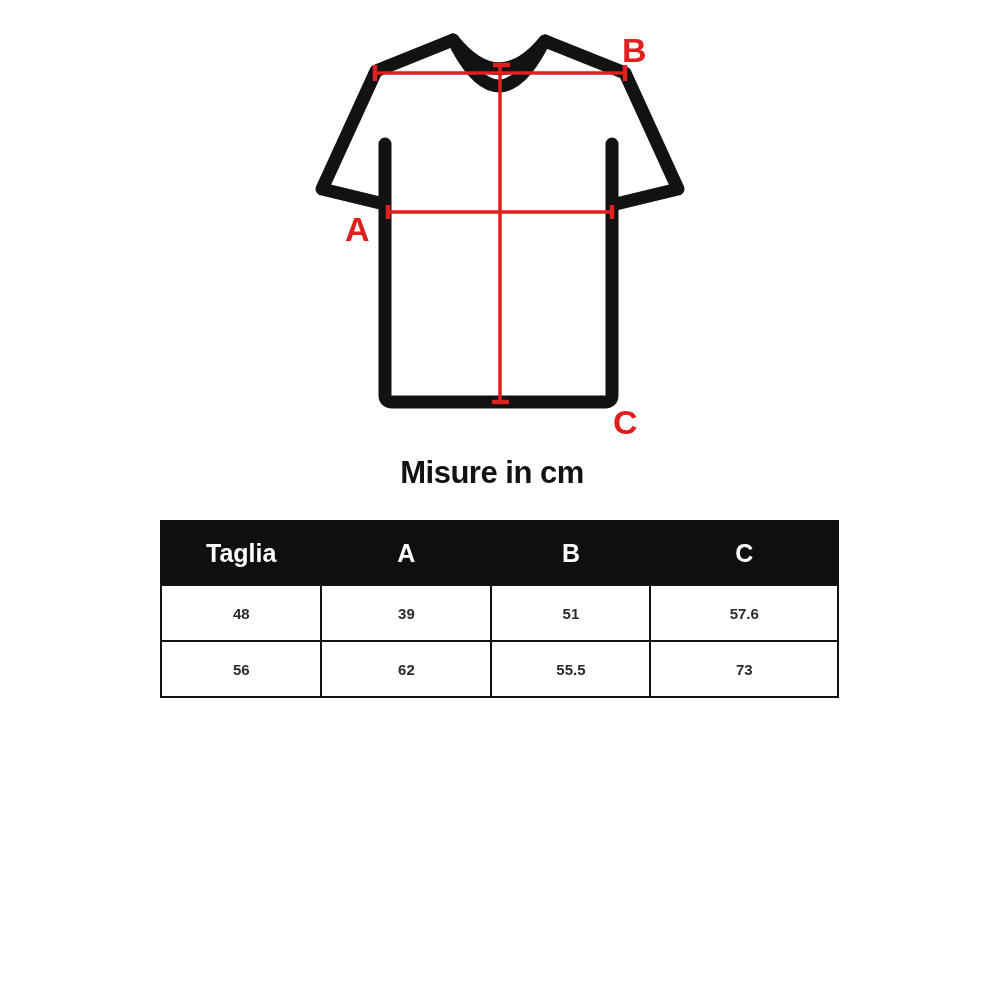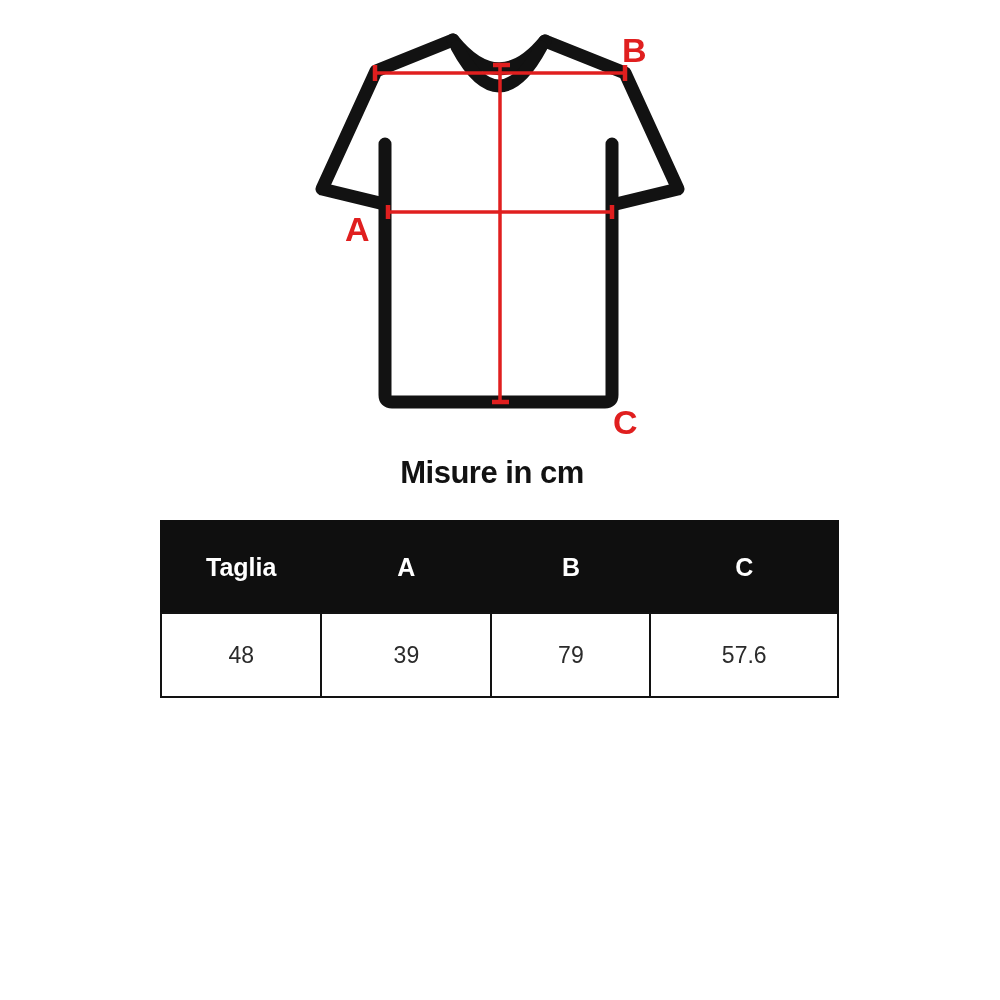--- a/index.html
+++ b/index.html
@@ -52,36 +52,36 @@
     left: 160px;
     top: 520px;
     width: 679px;
     border-collapse: collapse;
     table-layout: fixed;
   }
   .size-table th, .size-table td {
     border: 2px solid #121212;
     text-align: center;
     vertical-align: middle;
-    padding: 14px;
+    padding: 0;
   }
   .size-table thead th {
     background: #0f0f0f;
     color: #ffffff;
     font-size: 25px;
     font-weight: 700;
     height: 62px;
     border-color: #0f0f0f;
     border-bottom-color: #121212;
   }
   .size-table tbody td {
     background: #ffffff;
     color: #2b2b2b;
-    font-size: 23px;
-    font-weight: 400;
+    font-size: 15px;
+    font-weight: 700;
     height: 54px;
   }
   .col-taglia { width: 23.7%; }
   .col-a      { width: 25.1%; }
   .col-b      { width: 23.5%; }
   .col-c      { width: 27.7%; }
 </style>
 </head>
 <body>
 
@@ -136,19 +136,25 @@
         <th>Taglia</th>
         <th>A</th>
         <th>B</th>
         <th>C</th>
       </tr>
     </thead>
     <tbody>
       <tr>
         <td>48</td>
         <td>39</td>
-        <td>79</td>
+        <td>51</td>
         <td>57.6</td>
+      </tr>
+      <tr>
+        <td>56</td>
+        <td>62</td>
+        <td>55.5</td>
+        <td>73</td>
       </tr>
     </tbody>
   </table>
 
 </div>
 
 </body></html>

